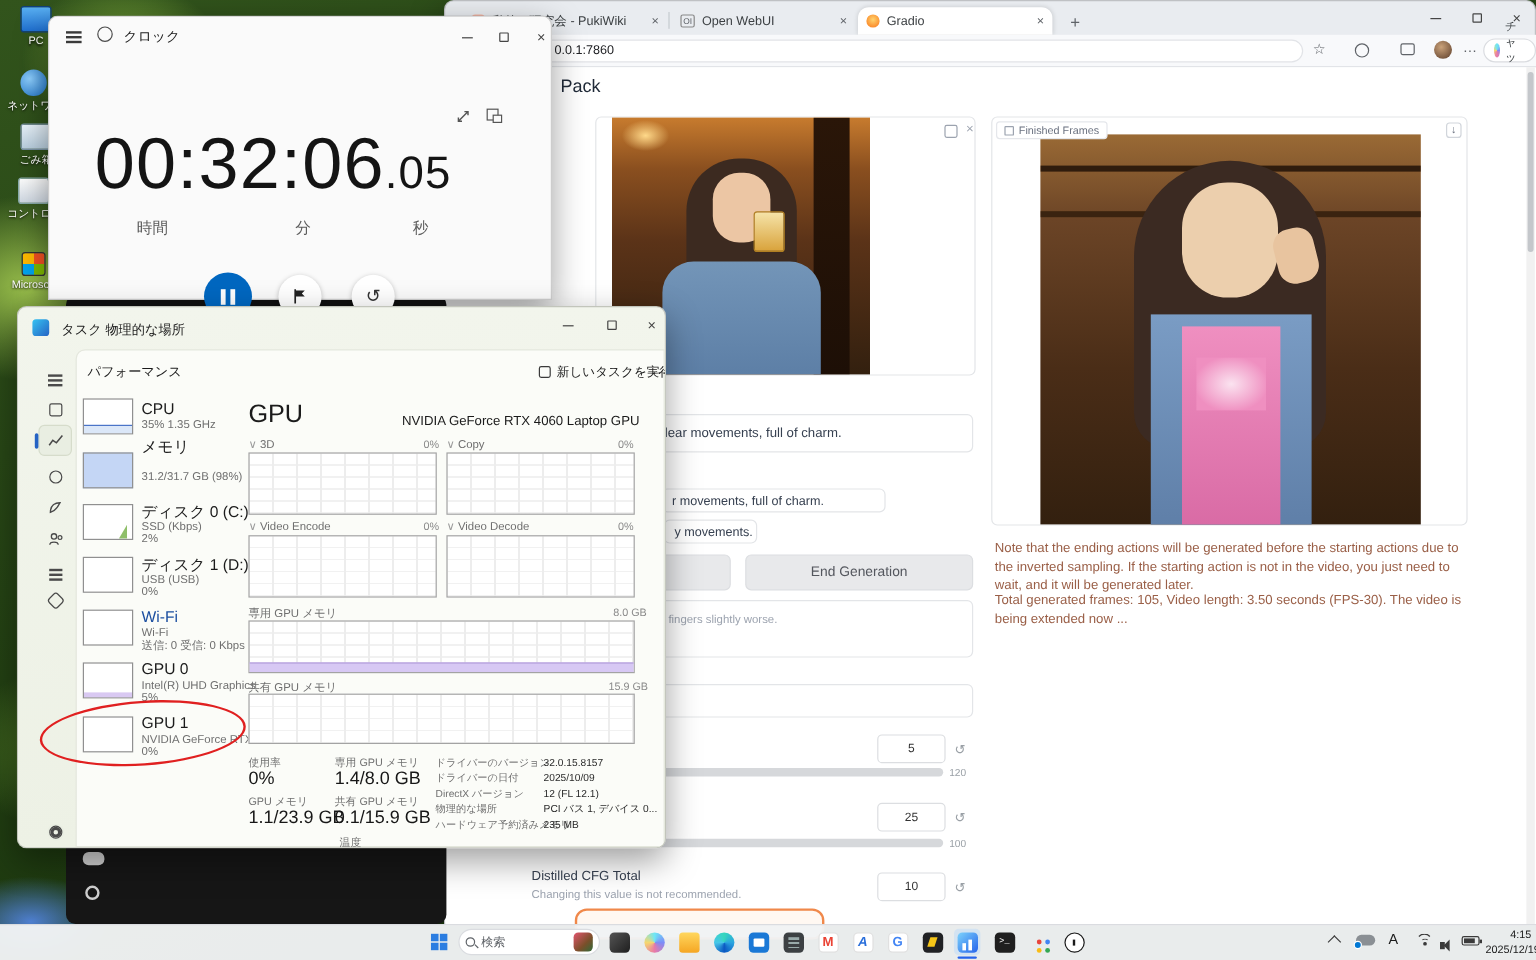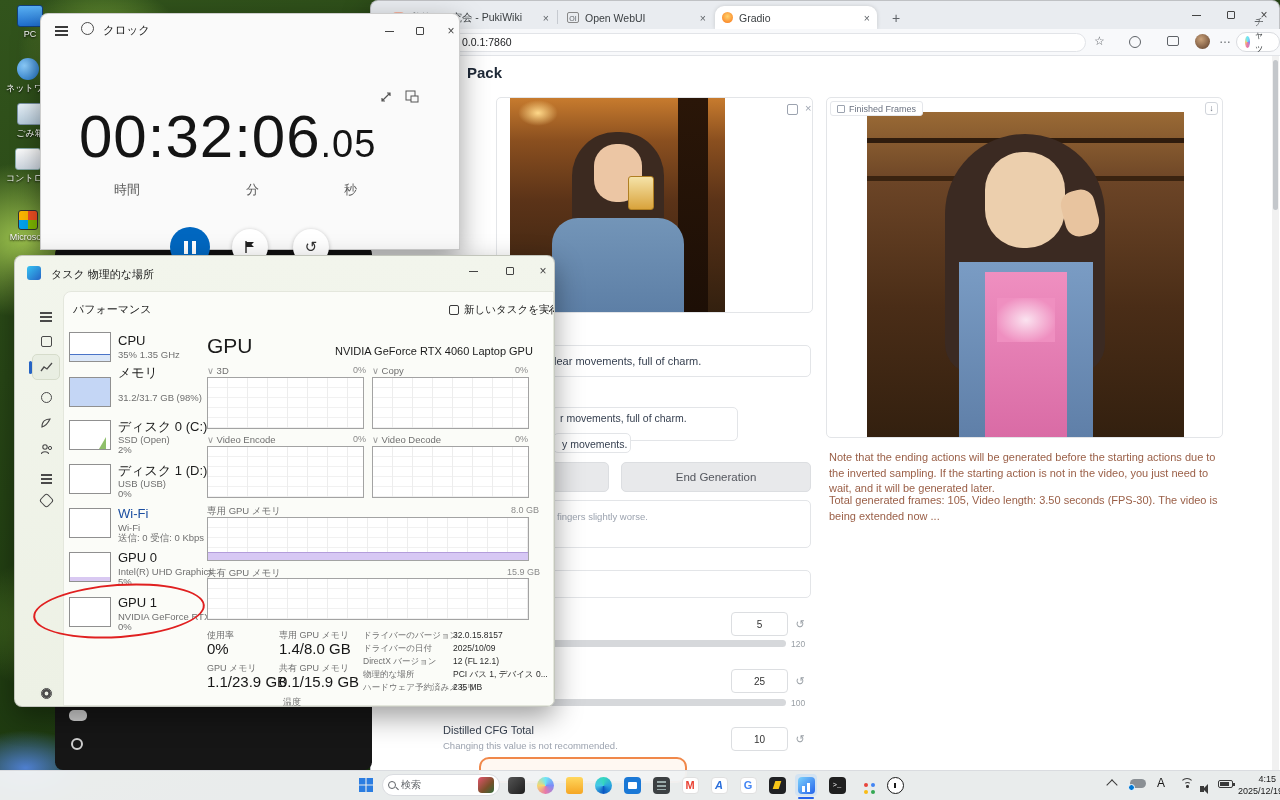--- a/index.html
+++ b/index.html
@@ -121,21 +121,21 @@
   <div class="a" style="left:758px;top:35px;width:12px;height:12px;border:1.3px solid #5f6368;border-radius:50%"></div>
   <div class="a" style="left:796px;top:35px;width:12px;height:10px;border:1.3px solid #5f6368;border-radius:2px"></div>
   <div class="a" style="left:824px;top:33px;width:15px;height:15px;border-radius:50%;background:radial-gradient(circle at 40% 35%,#caa27a,#5a3b28)"></div>
   <div class="a" style="left:848px;top:31px;color:#5f6368;font-size:12px">…</div>
   <div class="a flex" style="left:865px;top:31px;height:20px;padding:0 8px;gap:4px;background:#fff;border:1px solid #dadce0;border-radius:10px">
     <span style="width:12px;height:12px;border-radius:50%;background:conic-gradient(#6ee7f5,#7c8cf8,#e879a8,#f5d76e,#6ee7f5)"></span>
     <span style="font-size:9.5px;color:#3c4043">チャット</span>
   </div>
 
   <div id="pg">
-    <div class="a" style="left:96px;top:8px;font-size:15px;font-weight:bold;color:#1f2937">Pack</div>
+    <div class="a" style="left:96px;top:8px;font-size:15px;font-weight:normal;color:#1f2937">Pack</div>
 
     <div class="gbox" style="left:125px;top:41px;width:317px;height:216px">
       <div class="a" style="left:13px;top:0;width:215px;height:214px;overflow:hidden;background:linear-gradient(180deg,#c77b2e 0%,#8a4f1f 20%,#5b3318 48%,#33200f 100%)">
         <div class="a" style="left:8px;top:2px;width:40px;height:26px;background:radial-gradient(#ffd98a,rgba(255,217,138,0) 70%)"></div>
         <div class="a" style="left:168px;top:0;width:30px;height:214px;background:linear-gradient(#2a1608,#1d0f06)"></div>
         <div class="a" style="left:62px;top:34px;width:92px;height:120px;background:#3c2a20;border-radius:44px 44px 20px 20px"></div>
         <div class="a" style="left:84px;top:46px;width:48px;height:58px;background:#ecc6a4;border-radius:22px"></div>
         <div class="a" style="left:118px;top:78px;width:26px;height:34px;background:linear-gradient(#f5e3a8,#d9a33c);border:1px solid #b07f22;border-radius:3px"></div>
         <div class="a" style="left:42px;top:120px;width:132px;height:94px;background:linear-gradient(#7395b8,#5d7fa6);border-radius:26px 26px 0 0"></div>
       </div>
@@ -163,21 +163,21 @@
 
     <div class="a note" style="left:458px;top:394px;width:397px">
       <span>Note that the ending actions will be generated before the starting actions due to the inverted sampling.</span>
       <span>If the starting action is not in the video, you just need to wait, and it will be generated later.</span>
     </div>
     <div class="a note" style="left:458px;top:437px;width:397px">Total generated frames: 105, Video length: 3.50 seconds (FPS-30). The video is being extended now ...</div>
 
     <div class="gbox" style="left:45px;top:289px;width:395px;height:32px">
       <span class="a nw" style="left:137px;top:9px;font-size:11px;color:#374151">lear movements, full of charm.</span>
     </div>
-    <div class="gbox" style="left:180px;top:351px;width:187px;height:34px">
+    <div class="gbox" style="left:180px;top:351px;width:187px;height:20px">
       <span class="a nw" style="left:8px;top:4px;font-size:10.5px;color:#374151">r movements, full of charm.</span>
     </div>
     <div class="gbox" style="left:182px;top:377px;width:78px;height:20px">
       <span class="a nw" style="left:8px;top:4px;font-size:10.5px;color:#374151">y movements.</span>
     </div>
     <div class="gbtn" style="left:45px;top:406px;width:193px;height:30px"></div>
     <div class="gbtn" style="left:250px;top:406px;width:190px;height:30px">
       <span>End Generation</span>
     </div>
     <div class="gbox" style="left:45px;top:444px;width:395px;height:48px">
@@ -325,21 +325,21 @@
     <div class="sbl" style="top:93px">35% 1.35 GHz</div>
 
     <div class="thumb" style="top:121px;background:#c4d6f5"></div>
     <div class="sbname" style="top:108px">メモリ</div>
     <div class="sbl" style="top:136px">31.2/31.7 GB (98%)</div>
 
     <div class="thumb" style="top:164px">
         <div style="position:absolute;right:4px;bottom:0;width:7px;height:12px;background:#8fbf6a;clip-path:polygon(0 100%,100% 100%,100% 0)"></div>
       </div>
     <div class="sbname" style="top:162px">ディスク 0 (C:)</div>
-    <div class="sbl" style="top:178px">SSD (Open)</div>
+    <div class="sbl" style="top:178px">SSD (Kbps)</div>
     <div class="sbl" style="top:188px">2%</div>
 
     <div class="thumb" style="top:208px"></div>
     <div class="sbname" style="top:206px">ディスク 1 (D:)</div>
     <div class="sbl" style="top:222px">USB (USB)</div>
     <div class="sbl" style="top:232px">0%</div>
 
     <div class="thumb" style="top:252px"></div>
     <div class="sbname" style="top:250px;color:#1b4ea0">Wi-Fi</div>
     <div class="sbl" style="top:266px">Wi-Fi</div>

